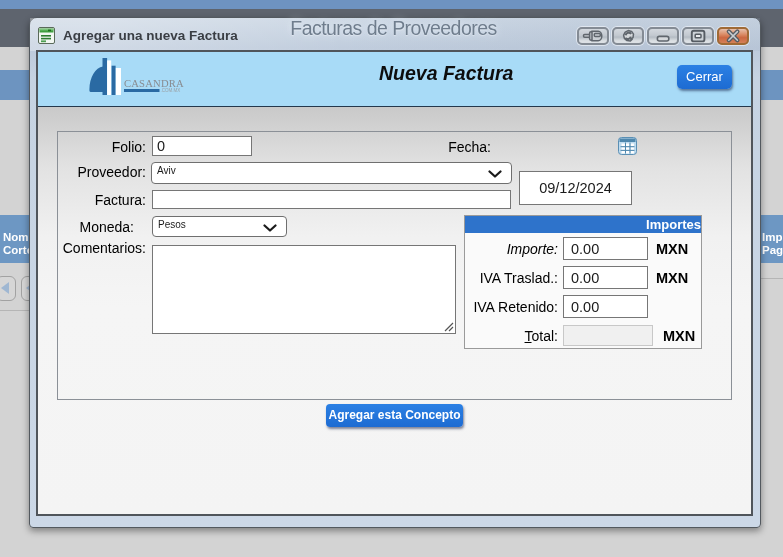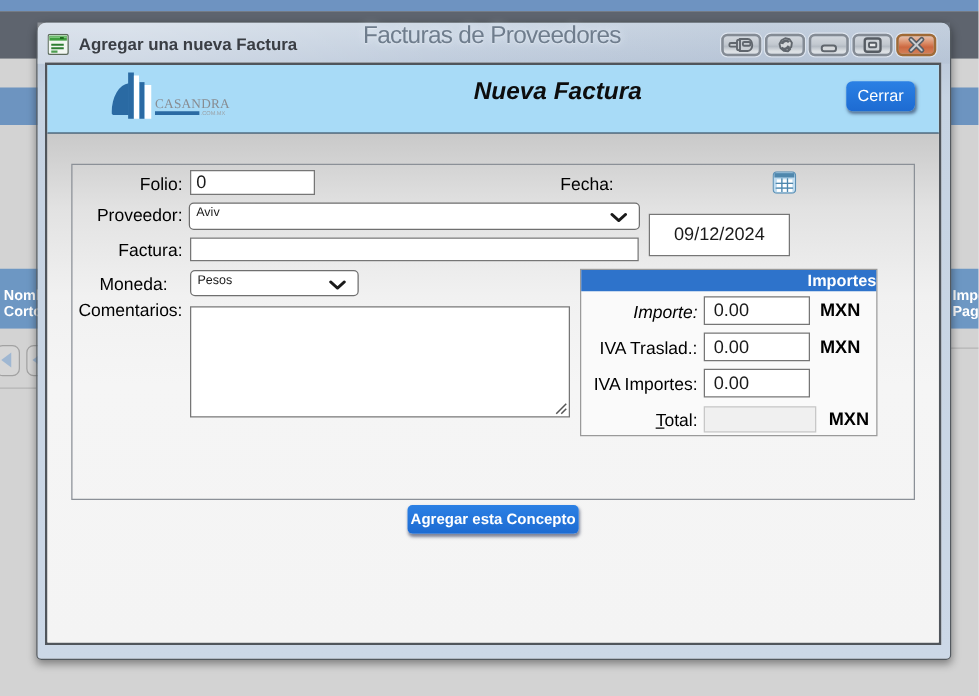--- a/index.html
+++ b/index.html
@@ -209,21 +209,21 @@
 
       <div style="position:absolute;left:426px;top:163px;width:236px;height:132px;border:1px solid #9a9a9a;background:#fafafa;">
         <div style="position:absolute;left:0;top:0;width:100%;height:17px;background:#2e73cb;color:#fff;font-weight:bold;font-size:13px;text-align:right;line-height:17px;">Importes</div>
       </div>
       <div class="lbl" style="left:430px;top:189px;width:90px;font-style:italic;">Importe:</div>
       <input class="inp" style="left: 525px; top: 185px; width: 85px; height: 23px; padding-left: 7px;" value="0.00">
       <div style="position:absolute;left:618px;top:189px;font-size:14.5px;font-weight:bold;">MXN</div>
       <div class="lbl" style="left:430px;top:218px;width:90px;">IVA Traslad.:</div>
       <input class="inp" style="left: 525px; top: 214px; width: 85px; height: 23px; padding-left: 7px;" value="0.00">
       <div style="position:absolute;left:618px;top:218px;font-size:14.5px;font-weight:bold;">MXN</div>
-      <div class="lbl" style="left:430px;top:247px;width:90px;">IVA Importes:</div>
+      <div class="lbl" style="left:430px;top:247px;width:90px;">IVA Retenido:</div>
       <input class="inp" style="left: 525px; top: 243px; width: 85px; height: 23px; padding-left: 7px;" value="0.00">
       <div class="lbl" style="left:430px;top:276px;width:90px;"><u>T</u>otal:</div>
       <input class="inp" style="left: 525px; top: 273px; width: 90px; height: 21px; background: rgb(240, 240, 240); border-color: rgb(200, 200, 200);" value="" disabled="">
       <div style="position:absolute;left:625px;top:276px;font-size:14.5px;font-weight:bold;">MXN</div>
 
       <div style="position:absolute;left:288px;top:352px;width:137px;height:23px;background:linear-gradient(#2b80e4,#1d6bd2);border-radius:4px;color:#fff;font-size:12px;font-weight:bold;text-align:center;line-height:23px;box-shadow:1px 2px 2.5px rgba(10,20,60,.5);">Agregar esta Concepto</div>
     </div>
   </div>
 </div>
 

